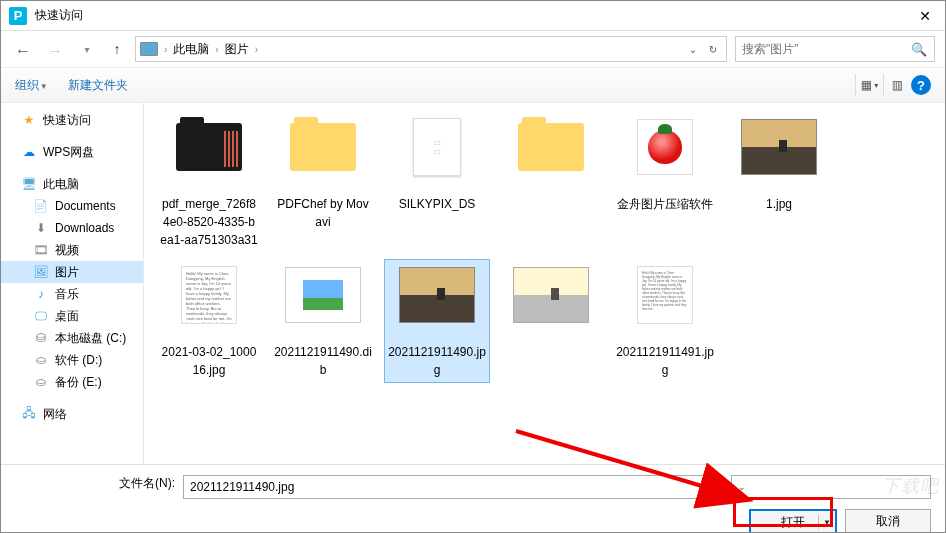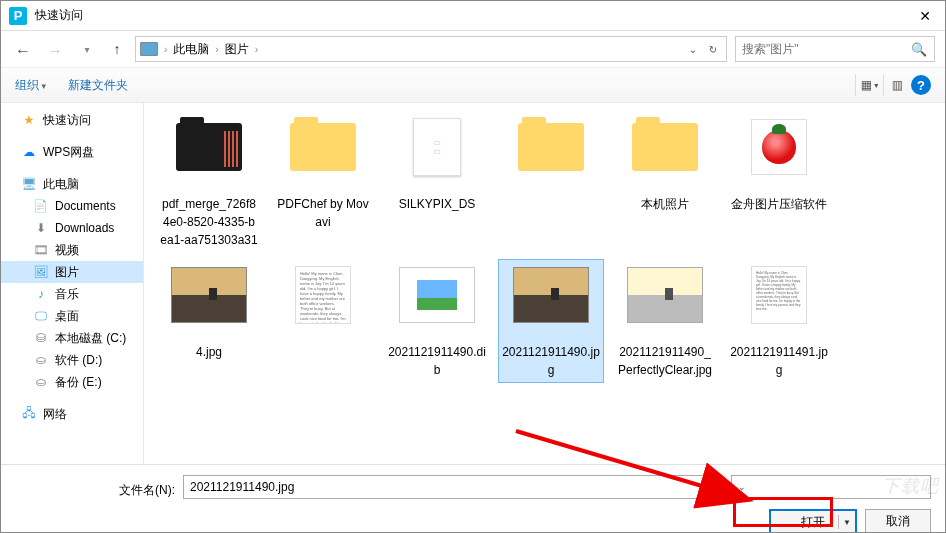--- a/index.html
+++ b/index.html
@@ -66,27 +66,27 @@
 .photo-thumb::after { content:""; position:absolute; left: 50%; top: 20px; width: 8px; height: 12px; background: #2a2a2a; }
 .img-frame { width: 76px; height: 56px; background: #fff; border: 1px solid #ccc; display: flex; align-items: center; justify-content: center; }
 .img-frame .inner { width: 40px; height: 30px; background: linear-gradient(#6ab7ff 60%, #4aa64a 60%); }
 .strawberry { width: 56px; height: 56px; border: 1px solid #ddd; background: #fff; display: flex; align-items: center; justify-content: center; }
 .straw-shape { width: 34px; height: 34px; background: radial-gradient(circle at 40% 35%, #ff8a8a 10%, #d11 60%); border-radius: 50% 50% 48% 48%; position: relative; }
 .straw-shape::before { content:""; position:absolute; top:-6px; left:10px; width:14px; height:10px; background:#2a7a2a; border-radius: 50% 50% 2px 2px; }
 .txt-thumb { width: 56px; height: 58px; background: #fff; border: 1px solid #ddd; padding: 4px; font-size: 4px; line-height: 5px; color: #666; overflow: hidden; }
 .file-label { font-size: 12px; text-align: center; margin-top: 16px; line-height: 18px; word-break: break-all; max-height: 56px; overflow: hidden; }
 
 .footer { border-top: 1px solid #e0e0e0; padding: 10px 14px 8px; }
-.fn-row { display: flex; align-items: flex-end; gap: 8px; margin-bottom: 10px; }
+.fn-row { display: flex; align-items: flex-start; gap: 8px; margin-bottom: 10px; }
 .fn-label { font-size: 12px; width: 160px; text-align: right; }
 .fn-input { flex: 1; height: 24px; border: 1px solid #aaa; padding: 0 6px; font-size: 12px; display: flex; align-items: center; justify-content: space-between; }
 .fn-input input { border: none; outline: none; flex: 1; font-size: 12px; }
 .filter-sel { width: 200px; height: 24px; border: 1px solid #aaa; font-size: 12px; padding: 0 4px 0 6px; display: flex; align-items: center; justify-content: space-between; white-space: nowrap; overflow: hidden; }
 .btn-row { display: flex; justify-content: flex-end; gap: 8px; }
-.dlg-btn { width: 66px; height: 24px; border: 1px solid #aaa; background: #f5f5f5; font-size: 12px; display: flex; align-items: center; justify-content: center; cursor: pointer; position: relative; }
+.dlg-btn { width: 86px; height: 24px; border: 1px solid #aaa; background: #f5f5f5; font-size: 12px; display: flex; align-items: center; justify-content: center; cursor: pointer; position: relative; }
 .dlg-btn.primary { border: 2px solid #0078d7; height: 26px; width: 88px; }
 .dlg-btn.primary .dd { position: absolute; right: 4px; font-size: 8px; color: #333; border-left: 1px solid #bbb; padding-left: 4px; height: 14px; display: flex; align-items: center; }
 .red-box-open { position: absolute; left: 732px; top: 496px; width: 100px; height: 30px; border: 3px solid #e00; pointer-events: none; }
 
 .watermark { position: absolute; right: 6px; bottom: 34px; font-size: 18px; color: rgba(0,0,0,.1); font-style: italic; letter-spacing: 1px; pointer-events: none; }
 
 svg.arrow-svg { position: absolute; left: 515px; top: 430px; width: 280px; height: 90px; pointer-events: none; overflow: visible; }
 </style>
 </head>
 <body>
@@ -218,62 +218,56 @@
         </div>
         <div class="file-label">SILKYPIX_DS</div>
       </div>
       <div class="file-item">
         <div class="thumb">
           <div class="folder-shape"></div>
         </div>
       </div>
       <div class="file-item">
         <div class="thumb">
-          <div class="folder-shape"></div>
-        </div>
-        <div class="file-label">本机照片</div>
-      </div>
-      <div class="file-item">
-        <div class="thumb">
           <div class="strawberry">
             <div class="straw-shape"></div>
           </div>
         </div>
         <div class="file-label">金舟图片压缩软件</div>
       </div>
       <div class="file-item">
         <div class="thumb">
           <div class="photo-thumb"></div>
         </div>
-        <div class="file-label">4.jpg</div>
+        <div class="file-label">1.jpg</div>
       </div>
       <div class="file-item">
         <div class="thumb">
           <div class="txt-thumb">Hello! My name is Chen Dongying. My English name is Joy. I'm 14 years old. I'm a happy girl. I have a happy family. My father and my mother are both office workers. They're busy. But at weekends, they always cook nice food for me. I'm happy in the family. I love my parents and they love me.</div>
         </div>
+        <div class="file-label">2021-03-02_100016.jpg</div>
       </div>
       <div class="file-item">
         <div class="thumb">
           <div class="img-frame">
             <div class="inner"></div>
           </div>
         </div>
         <div class="file-label">2021121911490.dib</div>
       </div>
       <div class="file-item selected">
         <div class="thumb">
           <div class="photo-thumb"></div>
         </div>
         <div class="file-label">2021121911490.jpg</div>
       </div>
       <div class="file-item">
         <div class="thumb">
           <div class="photo-thumb misty"></div>
         </div>
-        <div class="file-label">2021121911490_PerfectlyClear.jpg</div>
       </div>
       <div class="file-item">
         <div class="thumb">
           <div class="txt-thumb" style="font-size:3px;line-height:4px">Hello! My name is Chen Dongying. My English name is Joy. I'm 14 years old. I'm a happy girl. I have a happy family. My father and my mother are both office workers. They're busy. But at weekends, they always cook nice food for me. I'm happy in the family. I love my parents and they love me.</div>
         </div>
         <div class="file-label">2021121911491.jpg</div>
       </div>
     </div>
 </div>
 

